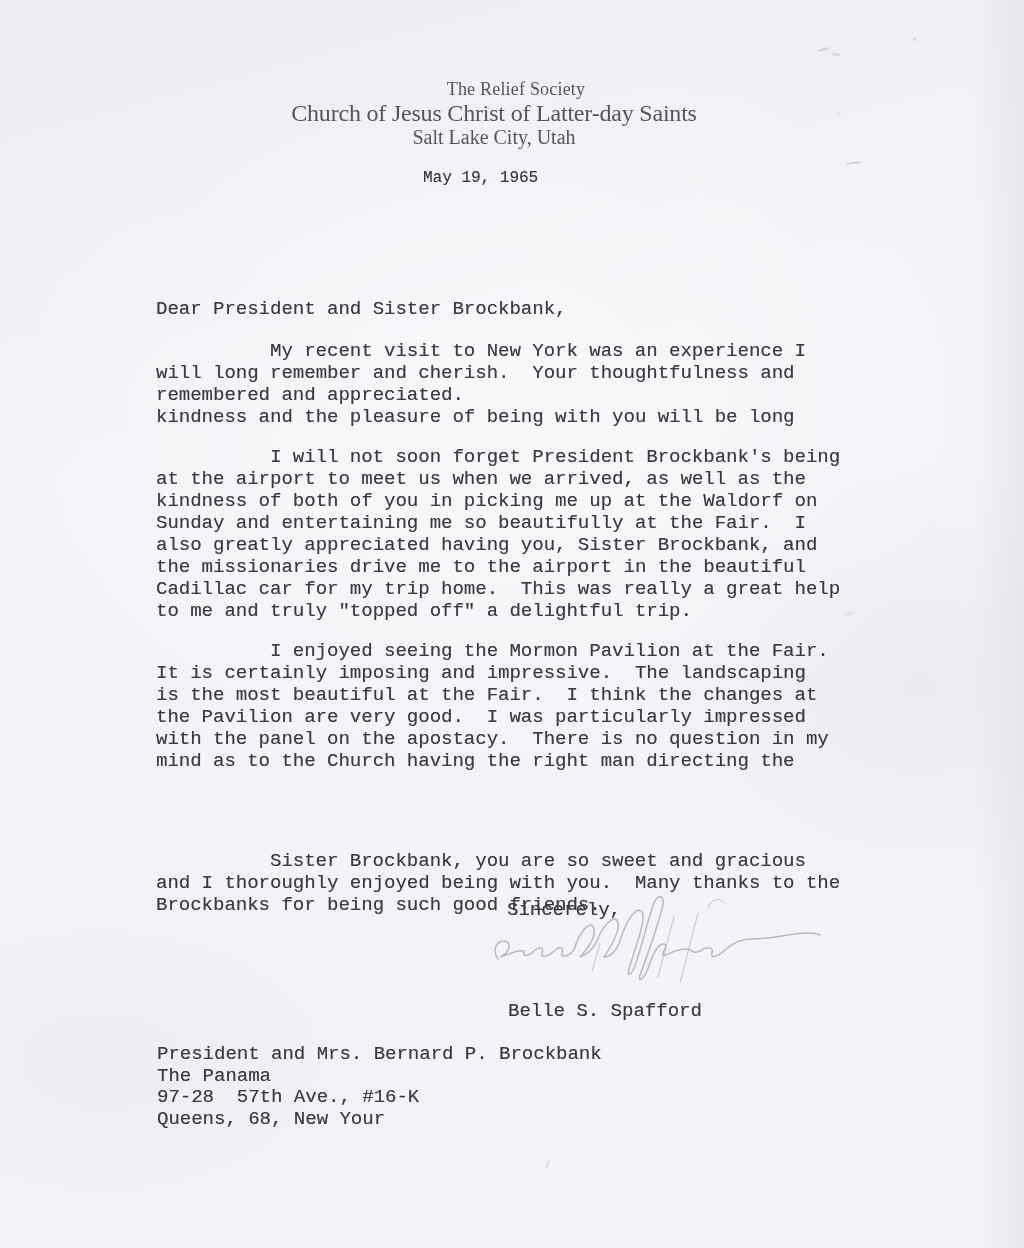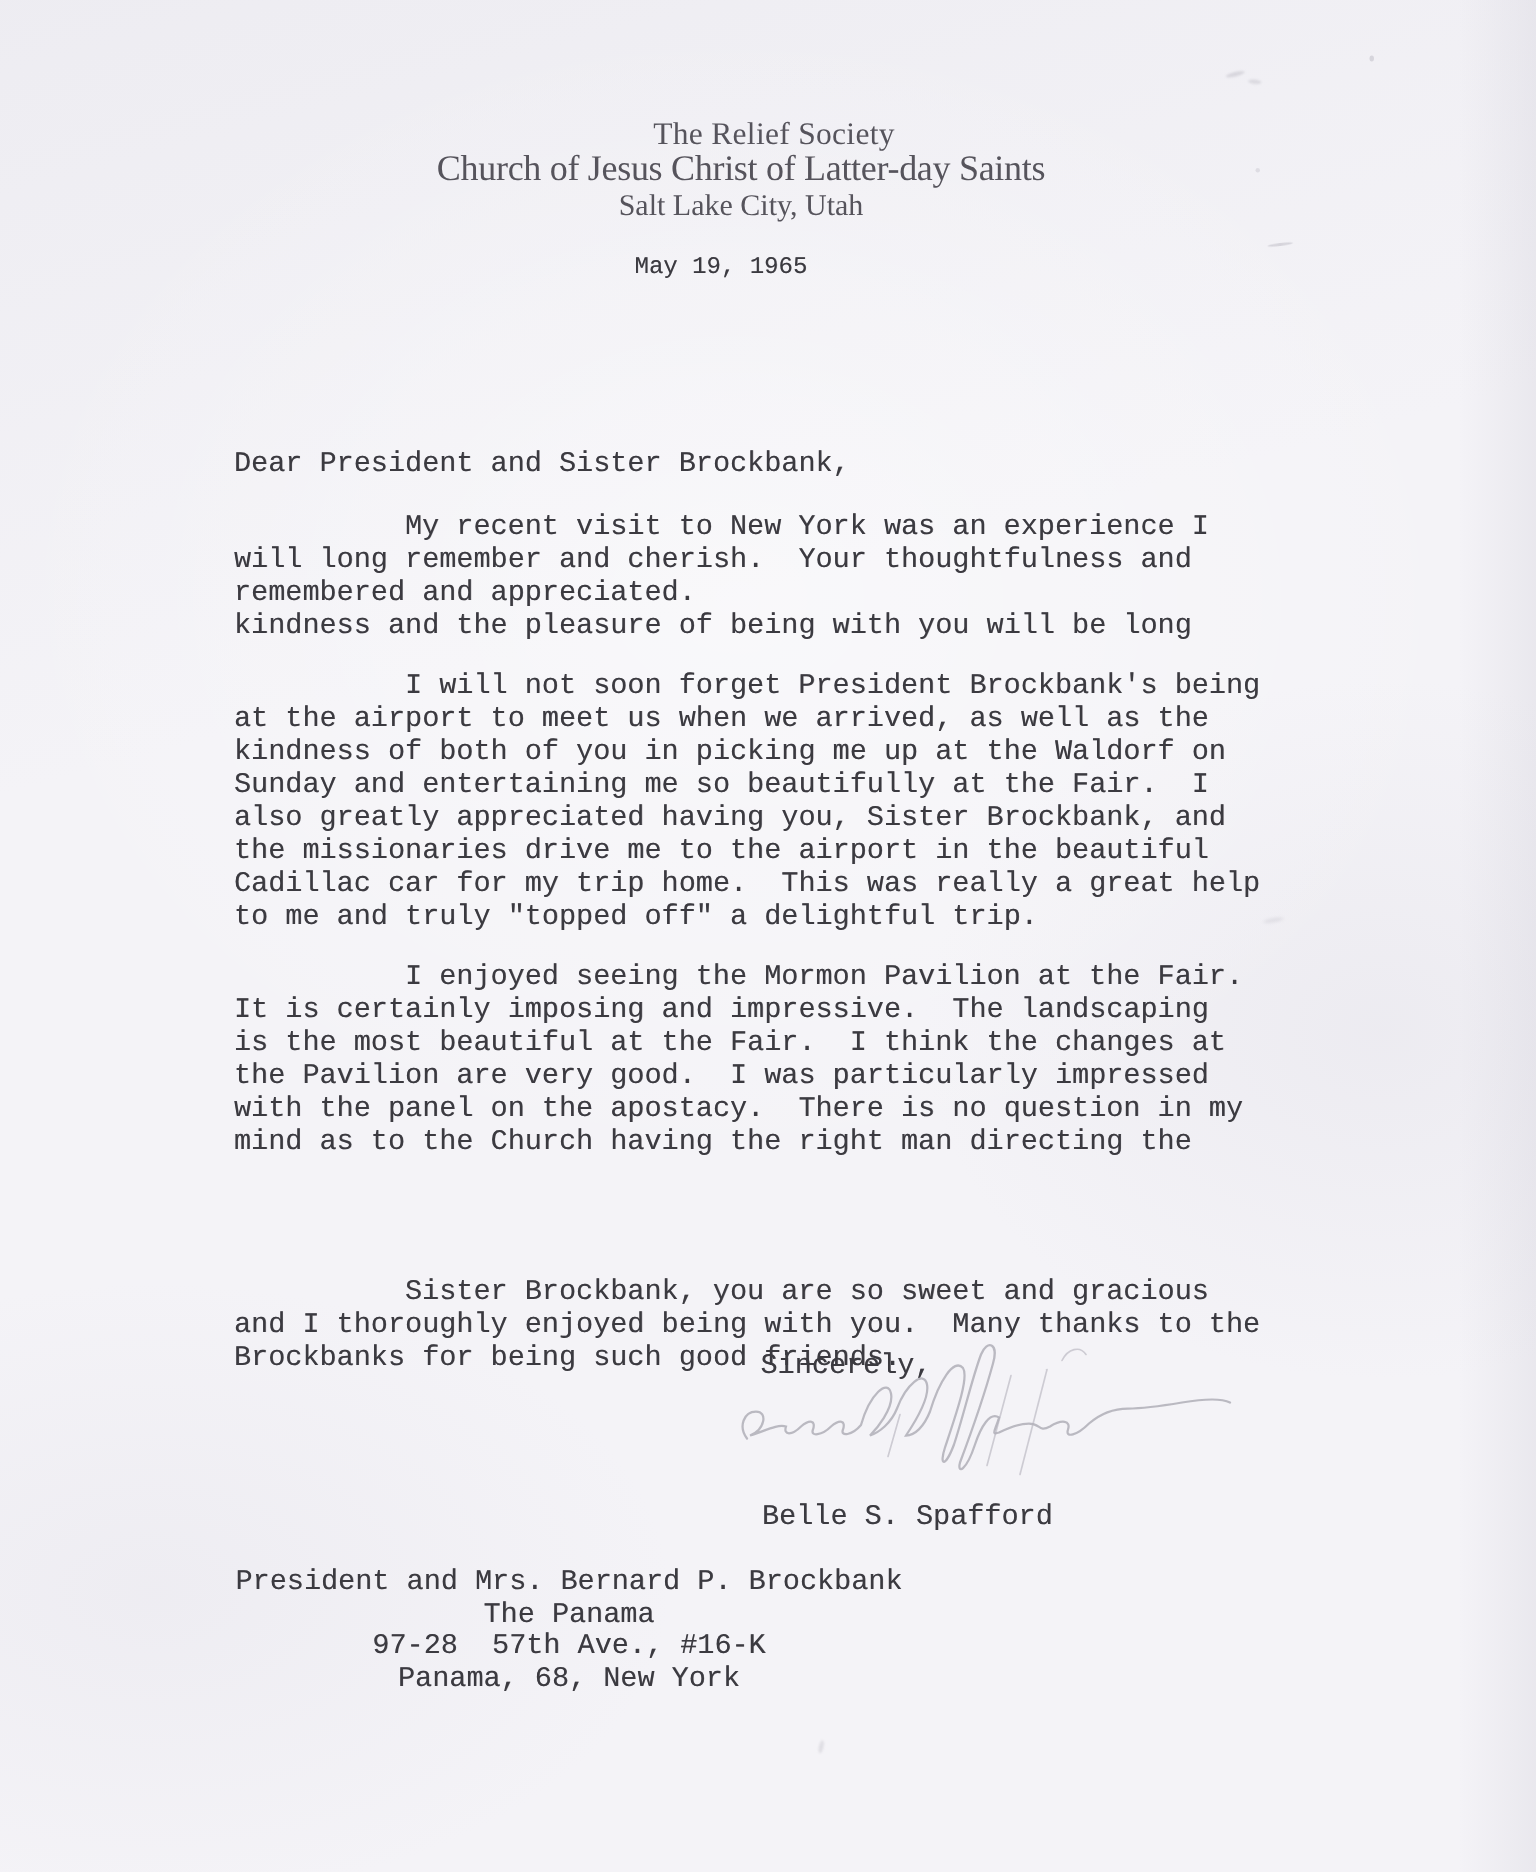--- a/index.html
+++ b/index.html
@@ -25,21 +25,21 @@
     font-family:"Liberation Mono","DejaVu Sans Mono",monospace;
     color:var(--ink-color);
   }
   
   .letterhead{
     position:absolute;top:78px;left:0;width:988px;
     text-align:center;
     font-family:"Liberation Serif","DejaVu Serif",serif;
     color:var(--letterhead-color);
   }
-  .lh1{font-size:21px;line-height:23px;letter-spacing:0.2px;margin-left:44px;}
+  .lh1{font-size:18px;line-height:23px;letter-spacing:0.2px;margin-left:44px;}
   .lh2{font-size:15px;line-height:18px;}
   .lh3{font-size:24px;line-height:24px;letter-spacing:-0.2px;}
   .lh4{font-size:20px;line-height:24px;}
   .date{
     position:absolute;top:167px;left:423px;
     font-size:16px;line-height:22px;white-space:pre;
     text-shadow:0.2px 0.2px 0 rgba(59,58,64,0.5);
   }
   
   .tline{
@@ -51,21 +51,21 @@
   .p1{top:340px;}
   .p2{top:446px;}
   .p3{top:640px;}
   .p4{top:850px;}
   .first{padding-left:114px;}
   .closing{position:absolute;top:899px;left:507px;}
   .typed-name{position:absolute;top:980px;left:508px;margin-top:20px;}
   .signature{position:absolute;top:891px;left:468px;width:362px;height:102px;}
   .signature path{fill:none;stroke:var(--signature-color);stroke-width:1.5;stroke-linecap:round;opacity:0.88;}
   .signature .thin{stroke-width:1.1;opacity:0.6;}
-  .address{position:absolute;top:1044px;left:157px;text-align:center;}
+  .address{position:absolute;top:1044px;left:157px;}
   .address .tline{line-height:21.7px;}
   
   .smudge{position:absolute;background:#a7a5b0;border-radius:50%;}
   .sm1{top:48px;left:817px;width:13px;height:3px;opacity:0.35;transform:rotate(-14deg);filter:blur(0.6px);}
   .sm1b{top:53px;left:832px;width:9px;height:3px;opacity:0.30;transform:rotate(6deg);filter:blur(0.7px);}
   .sm2{top:37px;left:913px;width:3px;height:4px;opacity:0.35;filter:blur(0.4px);}
   .sm3{top:162px;left:845px;width:17px;height:2px;opacity:0.38;transform:rotate(-7deg);filter:blur(0.5px);}
   .sm4{top:1160px;left:546px;width:3px;height:9px;opacity:0.28;transform:rotate(12deg);filter:blur(0.6px);}
   .sm5{top:612px;left:842px;width:14px;height:3px;opacity:0.22;transform:rotate(-10deg);filter:blur(1px);}
   .sm6{top:112px;left:837px;width:3px;height:3px;opacity:0.25;filter:blur(0.5px);}
@@ -141,21 +141,21 @@
     <path class="thin" d="M240,16 C244,8 252,6 256,12"></path>
     <path class="thin" d="M132,52 L124,80"></path>
   </svg>
 
   <div class="tline typed-name">Belle S. Spafford</div>
 
   <div class="address">
     <div class="tline">President and Mrs. Bernard P. Brockbank</div>
     <div class="tline">The Panama</div>
     <div class="tline">97-28  57th Ave., #16-K</div>
-    <div class="tline">Panama, 68, New York</div>
+    <div class="tline">Queens, 68, New Your</div>
   </div>
 
   <div class="smudge sm1"></div>
   <div class="smudge sm1b"></div>
   <div class="smudge sm2"></div>
   <div class="smudge sm3"></div>
   <div class="smudge sm4"></div>
   <div class="smudge sm5"></div>
   <div class="smudge sm6"></div>
 </div>

